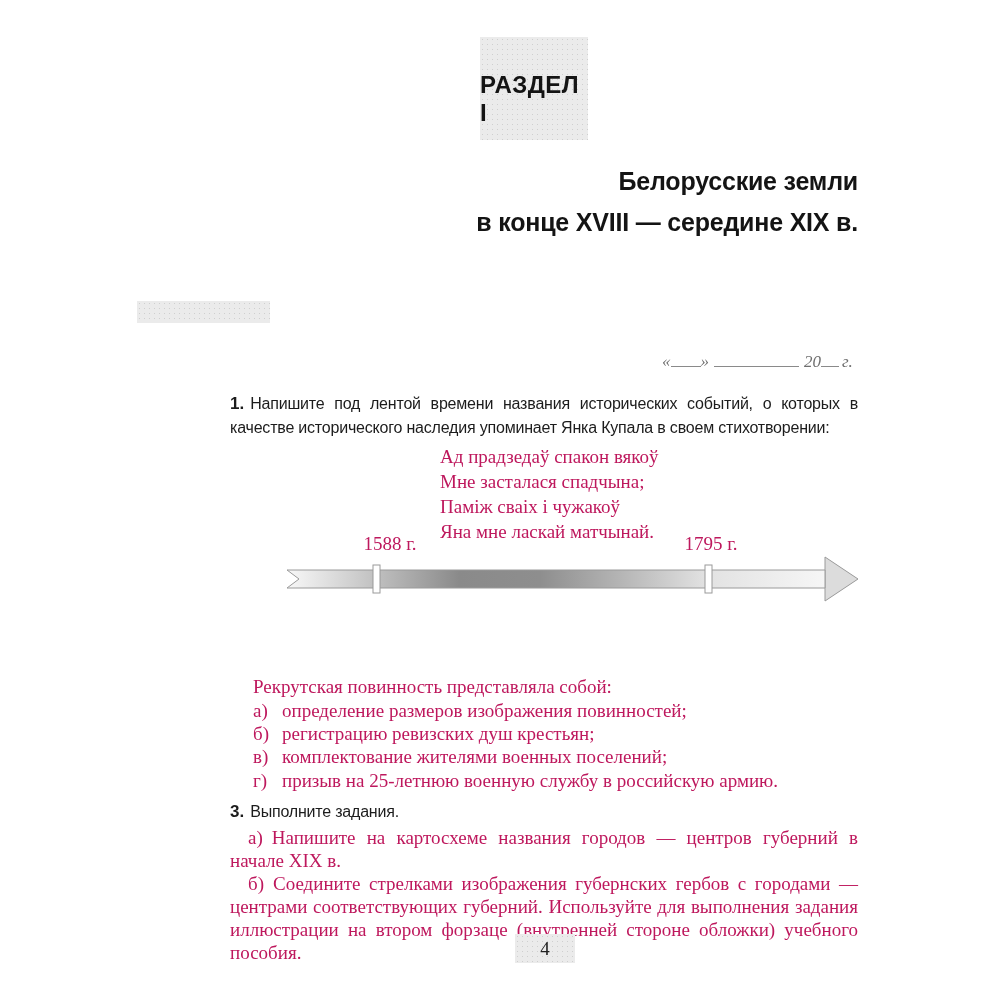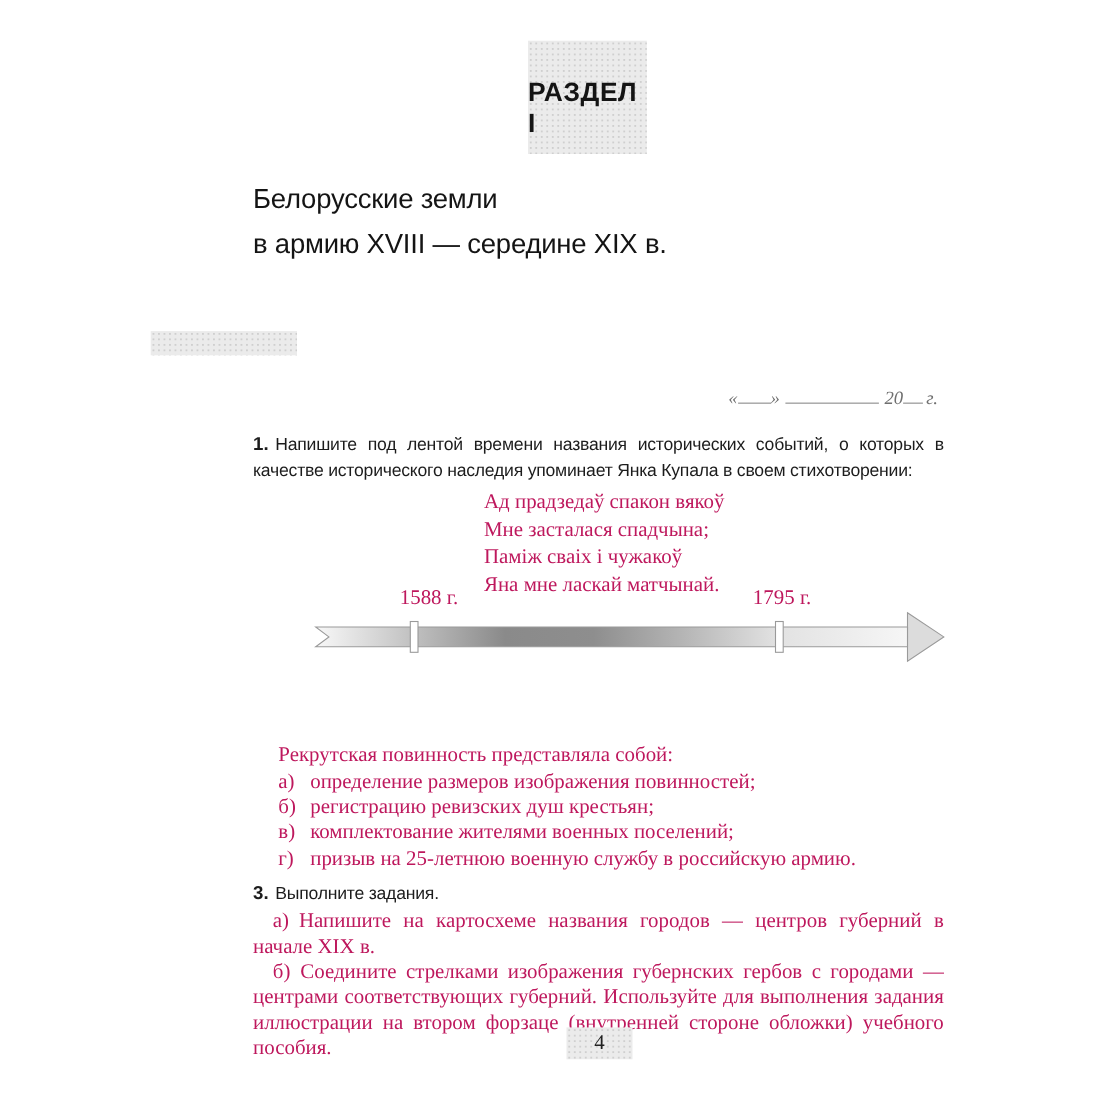--- a/index.html
+++ b/index.html
@@ -17,22 +17,22 @@
   .section-box{
     left:480px;top:37px;width:108px;height:103px;
     display:flex;align-items:flex-end;justify-content:center;
     padding-bottom:13px;box-sizing:border-box;
   }
   .section-box .lbl{
     font-weight:bold;font-size:24px;letter-spacing:0.5px;color:#141414;
   }
   
   .chapter-title{
-    left:230px;top:161px;width:628px;text-align:left;
-    font-weight:normal;font-size:25px;line-height:41px;color:#141414;
+    left:230px;top:161px;width:628px;text-align:right;
+    font-weight:bold;font-size:25px;line-height:41px;color:#141414;
     letter-spacing:-0.2px;
   }
   
   .heading-bar{left:137px;top:301px;width:133px;height:22px;}
   .par-heading{
     left:226px;top:296px;width:480px;
     font-weight:bold;font-size:21px;line-height:29px;color:#141414;
     letter-spacing:-0.2px;z-index:2;
   }
   
@@ -80,21 +80,21 @@
 <body>
 
 <div id="page">
 
   <div class="abs dotted section-box">
     <div class="lbl">РАЗДЕЛ I</div>
   </div>
 
   <div class="abs chapter-title">
     <div>Белорусские земли</div>
-    <div>в армию XVIII — середине XIX в.</div>
+    <div>в конце XVIII — середине XIX в.</div>
   </div>
 
   <div class="abs dotted heading-bar"></div>
 
   <div class="abs date-line"><span>«</span><span class="blank w30"></span><span>»</span><span class="blank w85"></span><span>20</span><span class="blank w18"></span><span>г.</span></div>
 
   <p class="abs task-head t1"><span class="num">1.</span><span>Напишите под лентой времени названия исторических событий, о которых в качестве исторического наследия упоминает Янка Купала в своем стихотворении:</span></p>
 
   <div class="abs serif poem">
     <div>Ад прадзедаў спакон вякоў</div>

